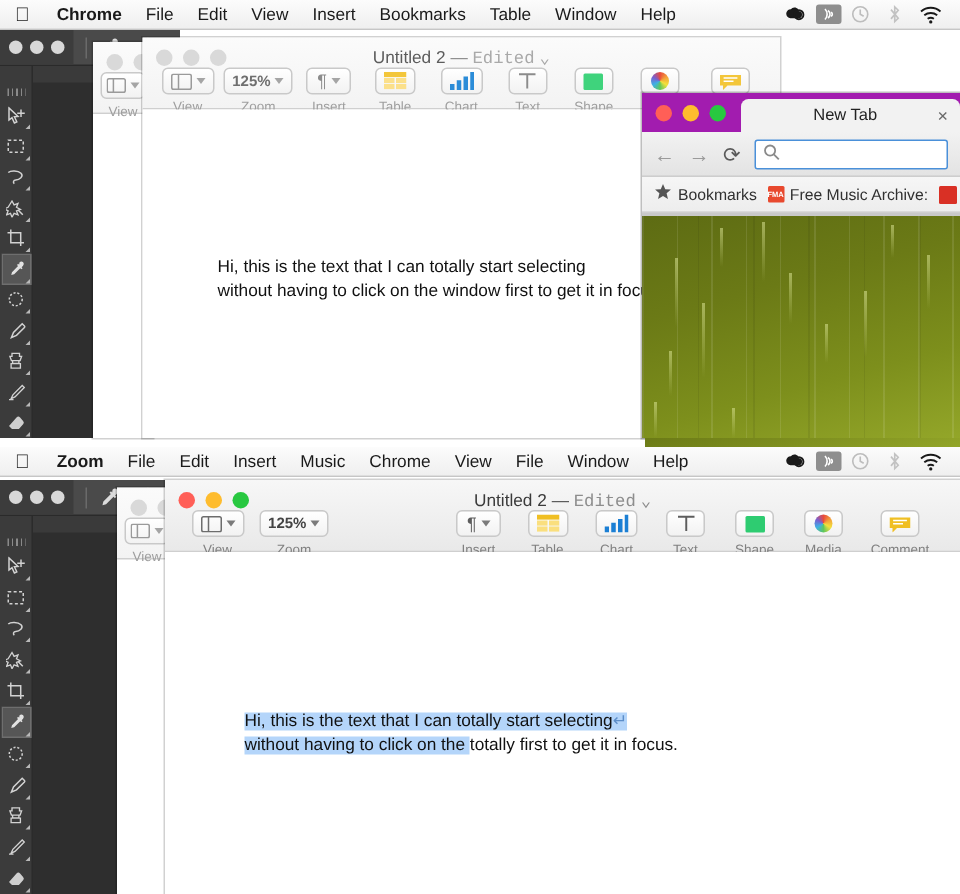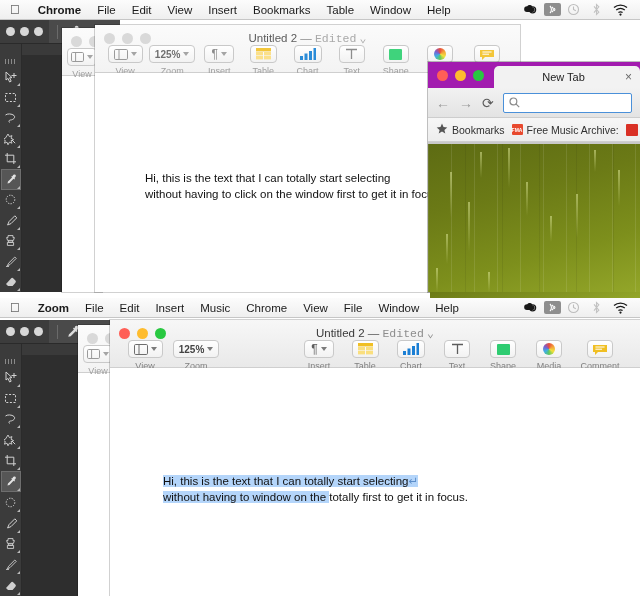--- a/index.html
+++ b/index.html
@@ -668,19 +668,19 @@
           <span class="lbl">Comment</span>
         </div>
       </div>
     </div>
     <div class="pg-page" style="height:228px;position:relative;">
       <div class="doc-text" style="position:absolute;left:53px;top:105px;">
         <div>
           <span class="sel">Hi, this is the text that I can totally start selecting</span><span class="sel pilcrow">↵</span>
         </div>
         <div>
-          <span class="sel">without having to window on the </span><span>totally first to get it in focus.</span>
+          <span class="sel">without having to click on the </span><span>totally first to get it in focus.</span>
         </div>
       </div>
     </div>
   </div>
 
 </div>
 
 </body></html>

